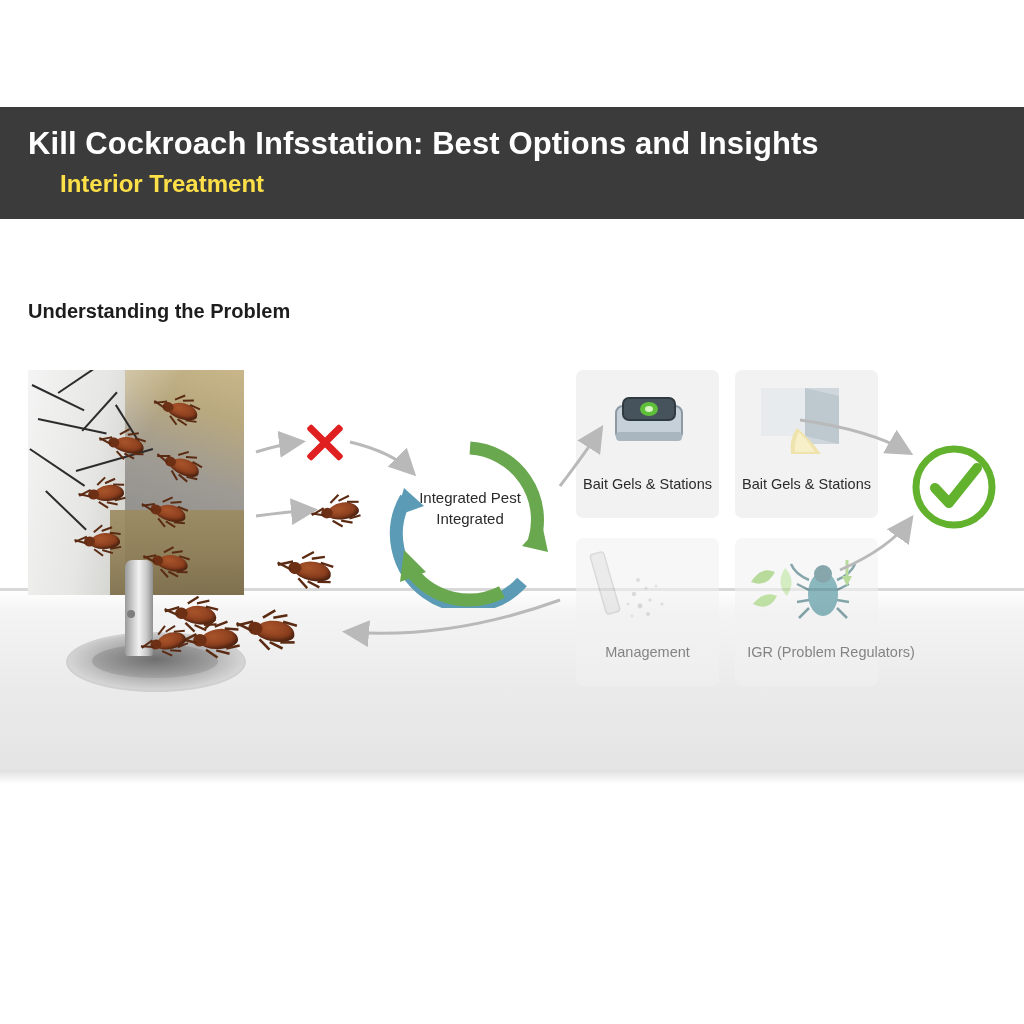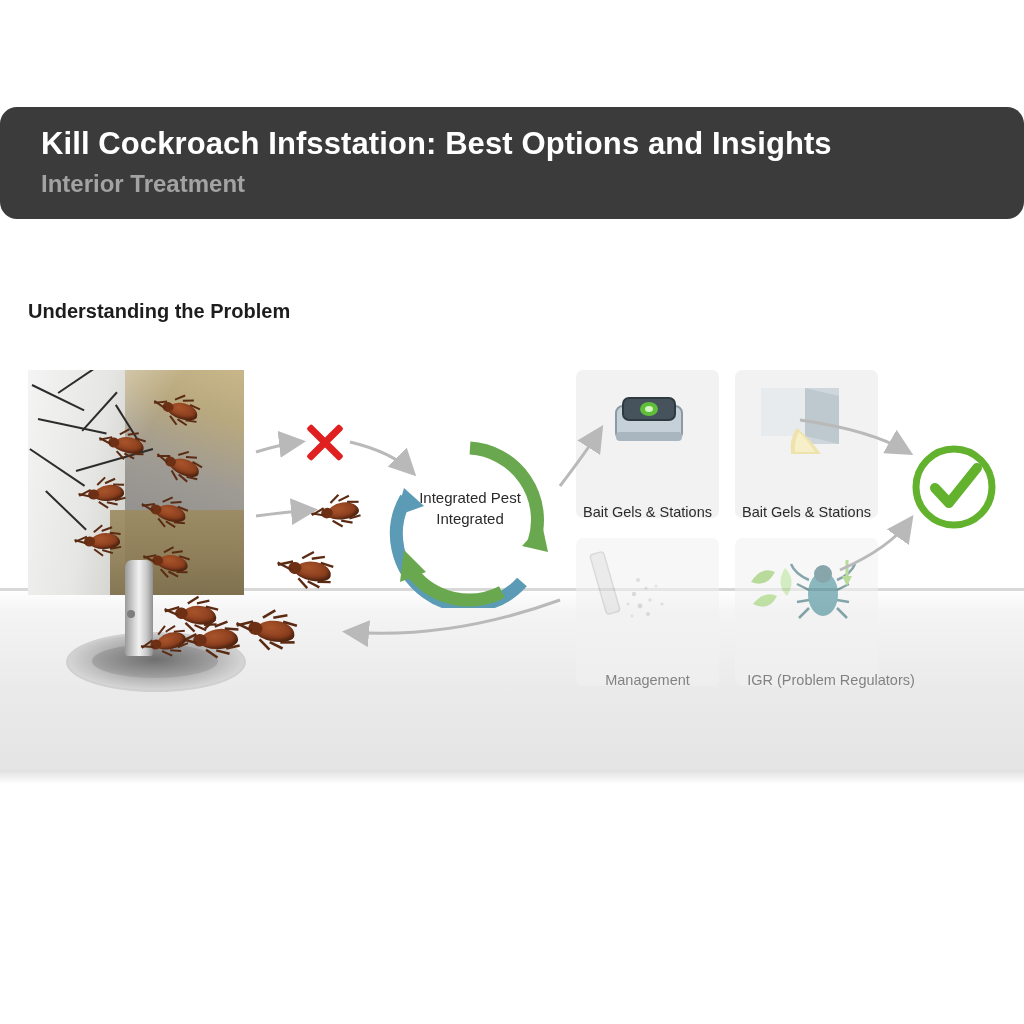--- a/index.html
+++ b/index.html
@@ -26,37 +26,37 @@
 
   
   #header-banner {
     position: absolute;
     left: 0;
     top: 107px;
     width: 1024px;
     height: 112px;
     background: #3b3b3b;
     box-sizing: border-box;
-    padding: 18px 0 0 41px;
-    border-radius: 17px;
+    padding: 18px 0 0 28px;
   }
   #header-title {
     color: #ffffff;
     font-size: 31px;
     font-weight: bold;
     letter-spacing: 0.1px;
     line-height: 38px;
     white-space: nowrap;
   }
   #header-subtitle {
-    color: #a3a3a3;
+    color: #fde047;
     font-size: 24px;
     font-weight: bold;
     line-height: 34px;
     margin-top: 4px;
+    margin-left: 32px;
   }
 
   
   .section-heading {
     position: absolute;
     font-size: 20px;
     font-weight: bold;
     color: #1d1d1d;
   }
   #heading-left  { left: 28px;  top: 280px; margin-top: 20px; }
@@ -233,21 +233,20 @@
   }
   .card-label {
     position: absolute;
     left: 0;
     top: 104px;
     width: 143px;
     text-align: center;
     font-size: 14.5px;
     color: #2b2b2b;
     line-height: 20px;
-    margin-top: 28px;
   }
   #card-1 { left: 576px; top: 370px; }
   #card-2 { left: 735px; top: 370px; }
   #card-3 { left: 576px; top: 538px; }
   #card-4 { left: 735px; top: 538px; }
   #card-4 .card-label { width: 200px; left: -4px; }
 
   
   #red-x {
     position: absolute;

